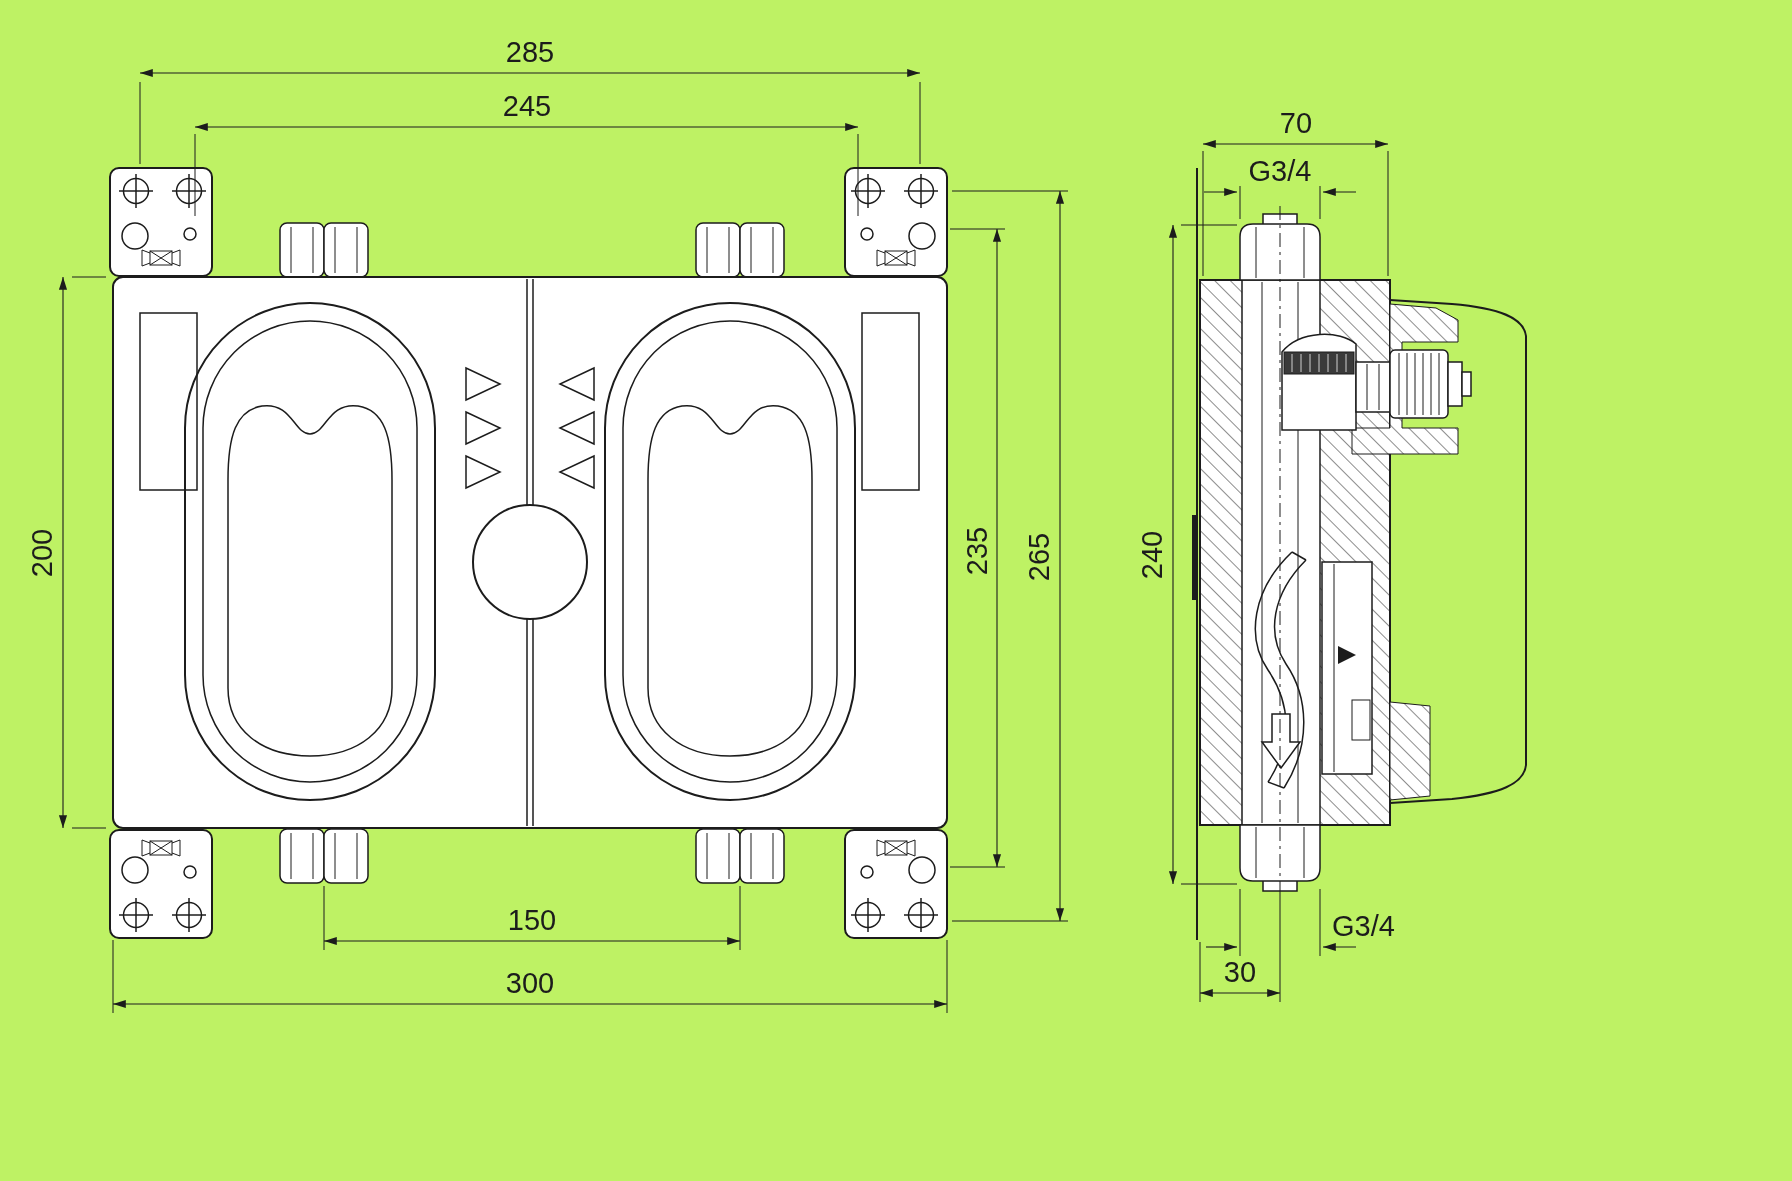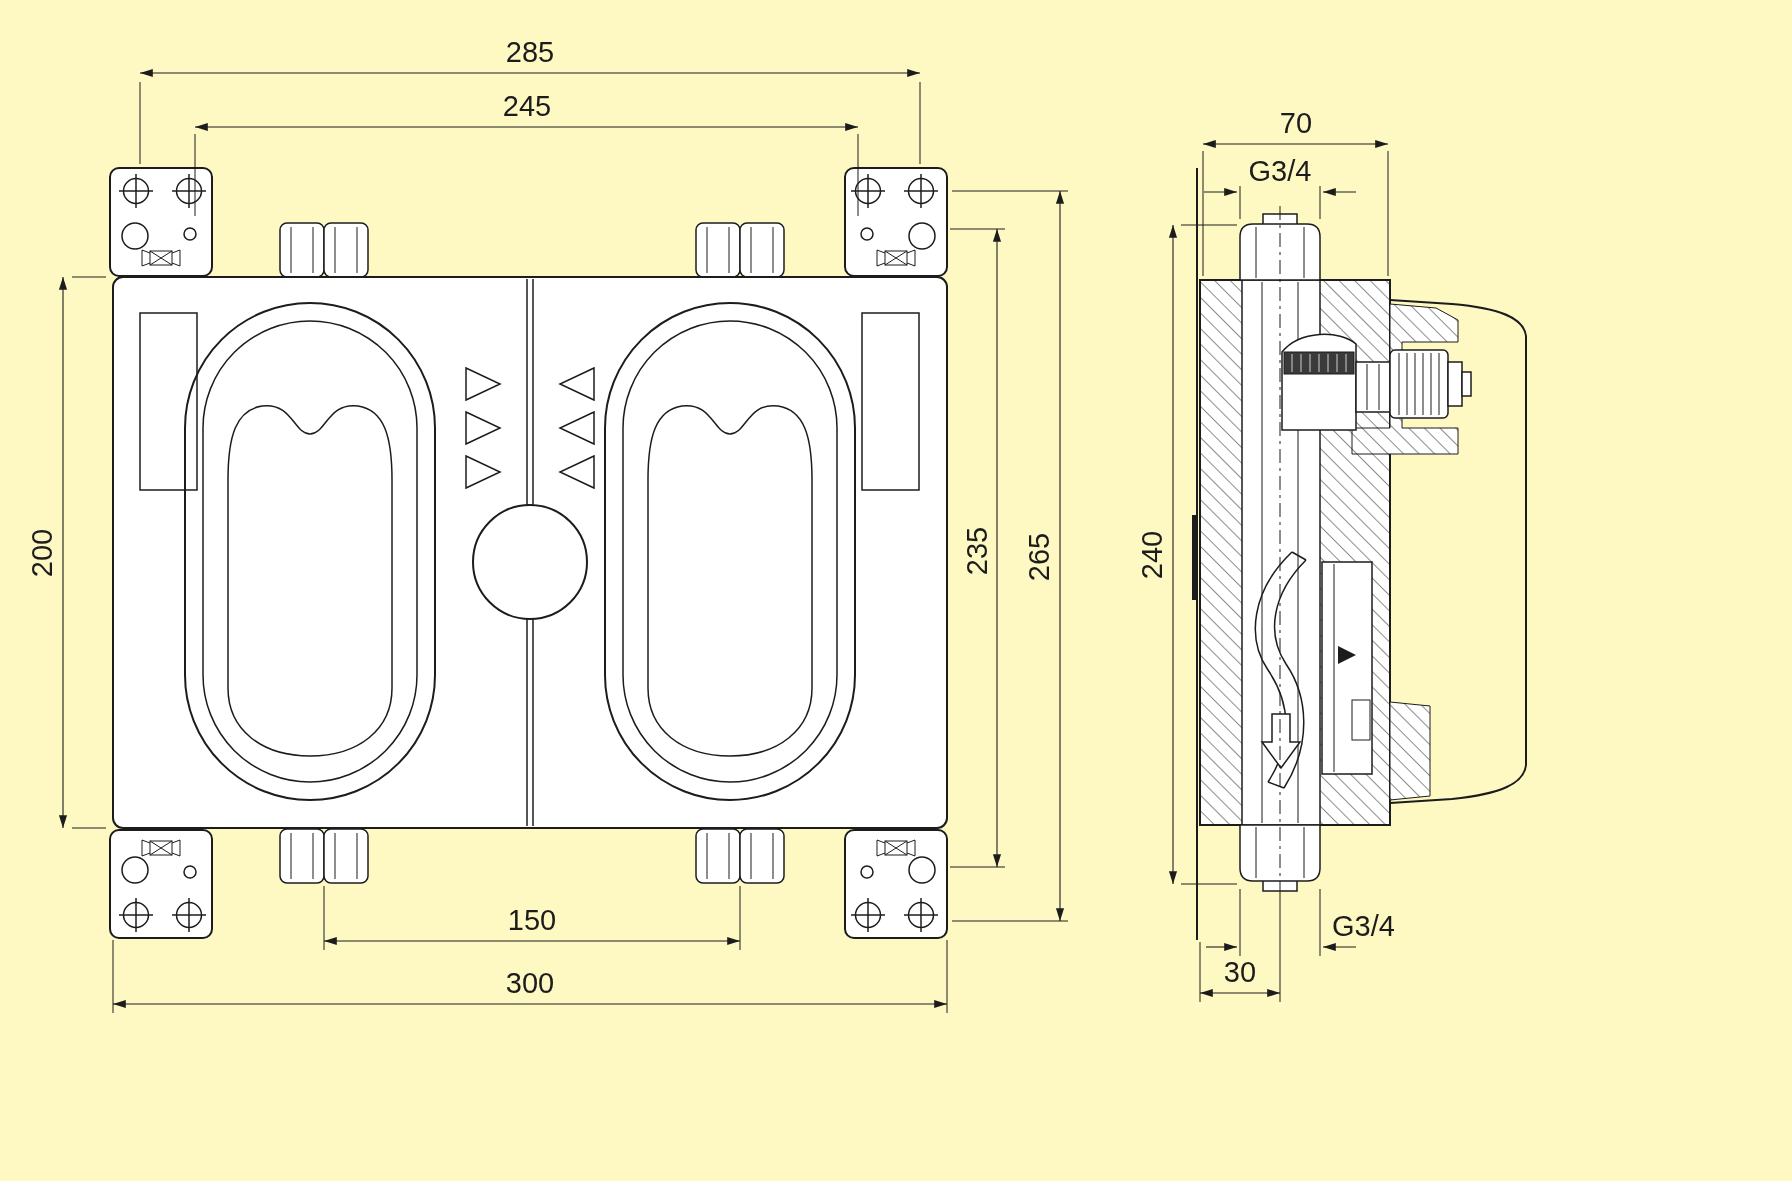--- a/index.html
+++ b/index.html
@@ -1,16 +1,16 @@
 <!DOCTYPE html>
 <html><head>
 <meta charset="utf-8">
 <style>
   html,body { margin:0; padding:0; background:#ffffff; }
-  .page { width:1792px; height:1181px; background:#fef9c3; position:relative; overflow:hidden; }
+  .page { width:1792px; height:1181px; background:#bef264; position:relative; overflow:hidden; }
   svg text { user-select:none; }
   .s2  { fill:none; stroke:#1c1c1c; stroke-width:2; }
   .s15 { fill:none; stroke:#1c1c1c; stroke-width:1.5; }
   .s1  { fill:none; stroke:#1c1c1c; stroke-width:1; }
   .w   { fill:#ffffff; stroke:#1c1c1c; stroke-width:2; }
   .w15 { fill:#ffffff; stroke:#1c1c1c; stroke-width:1.5; }
   .dim { stroke:#1c1c1c; stroke-width:1.1; fill:none; }
   .ext { stroke:#1c1c1c; stroke-width:1;   fill:none; }
   .cl  { stroke:#1c1c1c; stroke-width:1; fill:none; stroke-dasharray:14 5 3 5; }
   .lbl { font-family:"Liberation Sans", sans-serif; font-size:29px; fill:#1c1c1c; }

